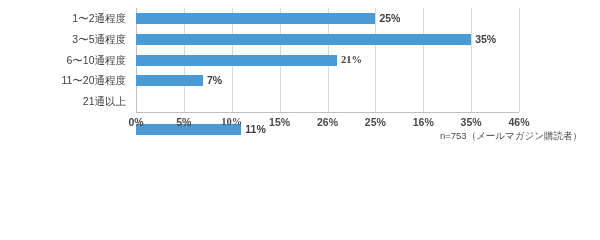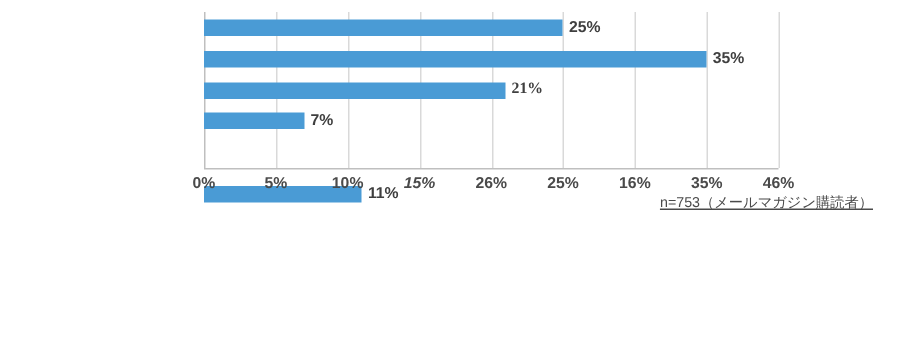--- a/index.html
+++ b/index.html
@@ -120,21 +120,20 @@
 
   
   .footnote {
     position: absolute;
     right: 18px;
     top: 129px;
     font-size: 9.5px;
     line-height: 14px;
     color: #4a4a4a;
     white-space: nowrap;
-    text-decoration: underline;
   }
 </style>
 </head>
 <body>
 
 <div id="chart-root">
 
   <div class="plot-area" id="plot-area">
     <div id="gridlines">
         <div class="gridline axis-zero" style="left: 0px;"></div>
@@ -166,26 +165,33 @@
         </div>
         <div class="row" style="top: 83.2px; height: 20.8px; margin-top: 28px;">
           <div class="bar" style="width: 105.325px; background: rgb(74, 155, 213);"></div>
           <div class="bar-value" style="left: 109.325px;">11%</div>
         </div>
       </div>
   </div>
 
   <div class="axis-bottom"></div>
 
+  <div class="cat-labels" id="cat-labels">
+      <div class="cat-label" style="top: 0px; height: 20.8px; line-height: 20.8px;">1〜2通程度</div>
+      <div class="cat-label" style="top: 20.8px; height: 20.8px; line-height: 20.8px;">3〜5通程度</div>
+      <div class="cat-label" style="top: 41.6px; height: 20.8px; line-height: 20.8px;">6〜10通程度</div>
+      <div class="cat-label" style="top: 62.4px; height: 20.8px; line-height: 20.8px;">11〜20通程度</div>
+      <div class="cat-label" style="top: 83.2px; height: 20.8px; line-height: 20.8px;">21通以上</div>
+    </div>
 
   <div class="tick-labels" id="tick-labels">
       <div class="tick-label" style="left: 0px;">0%</div>
       <div class="tick-label" style="left: 47.875px;">5%</div>
-      <div class="tick-label" style="left: 95.75px;">10%</div>
-      <div class="tick-label" style="left: 143.625px; font-style: italic;">15%</div>
+      <div class="tick-label" style="left: 95.75px; font-family: Liberation Serif, serif;">10%</div>
+      <div class="tick-label" style="left: 143.625px;">15%</div>
       <div class="tick-label" style="left: 191.5px;">26%</div>
       <div class="tick-label" style="left: 239.375px;">25%</div>
       <div class="tick-label" style="left: 287.25px;">16%</div>
       <div class="tick-label" style="left: 335.125px;">35%</div>
       <div class="tick-label" style="left: 383px;">46%</div>
     </div>
 
   <div class="footnote">n=753（メールマガジン購読者）</div>
 </div>
 

